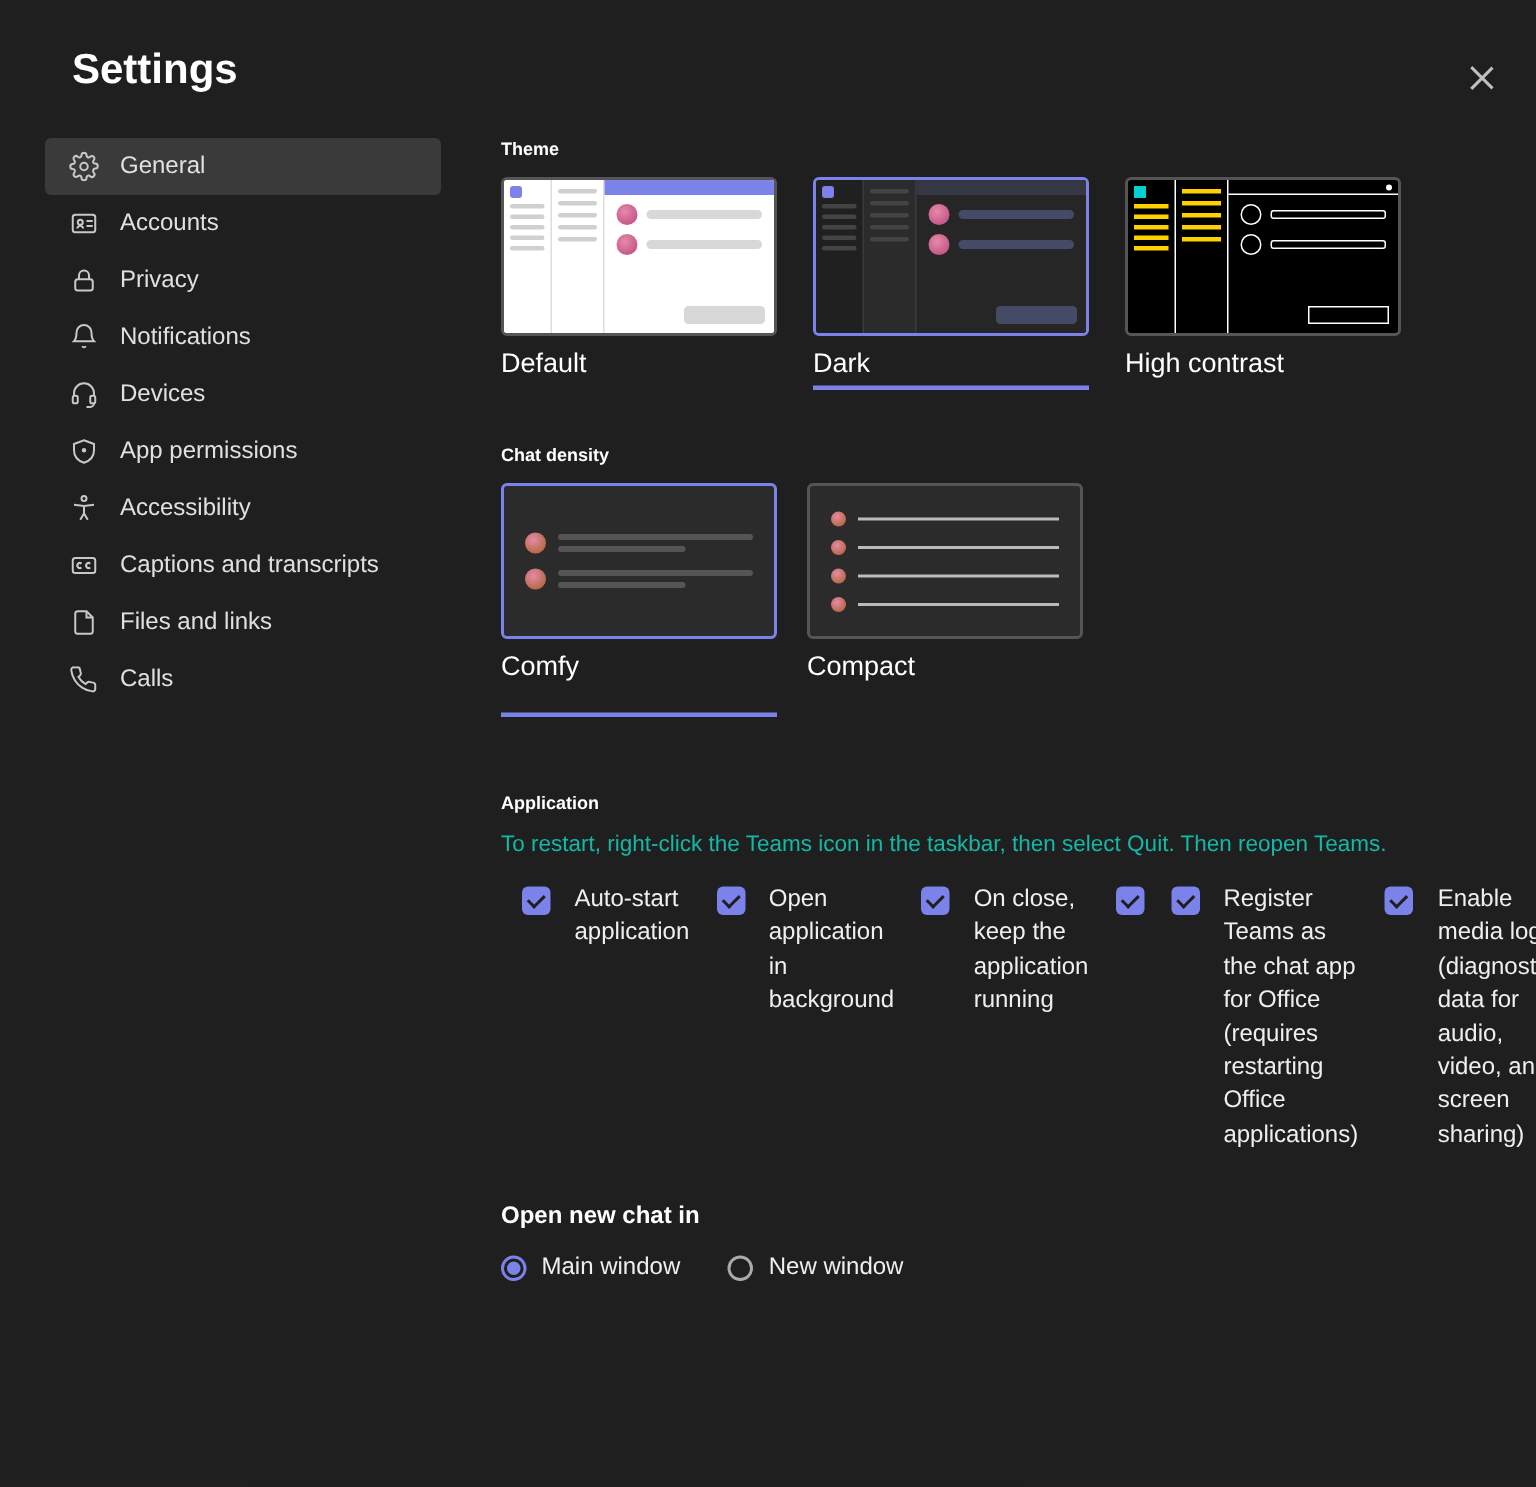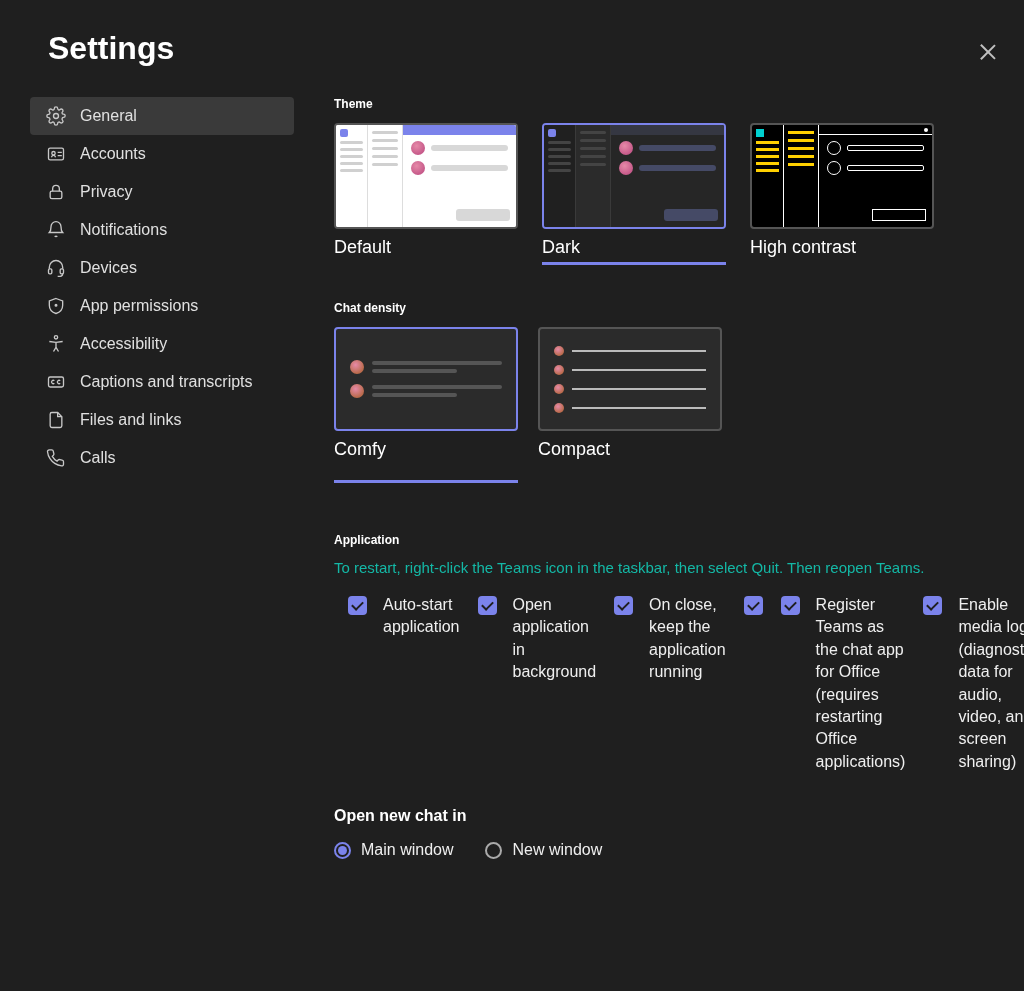--- a/index.html
+++ b/index.html
@@ -32,21 +32,21 @@
     top: 0;
     width: 1.5px;
     height: 20px;
     background: #c0c0c0;
   }
   .close-btn::before { transform: rotate(45deg); }
   .close-btn::after { transform: rotate(-45deg); }
 
   h1.page-title {
     margin: 0 0 30px 48px;
-    font-size: 32px;
+    font-size: 28px;
     font-weight: 700;
     color: #fff;
   }
 
   .layout {
     display: flex;
     gap: 40px;
     padding-left: 30px;
   }
 

